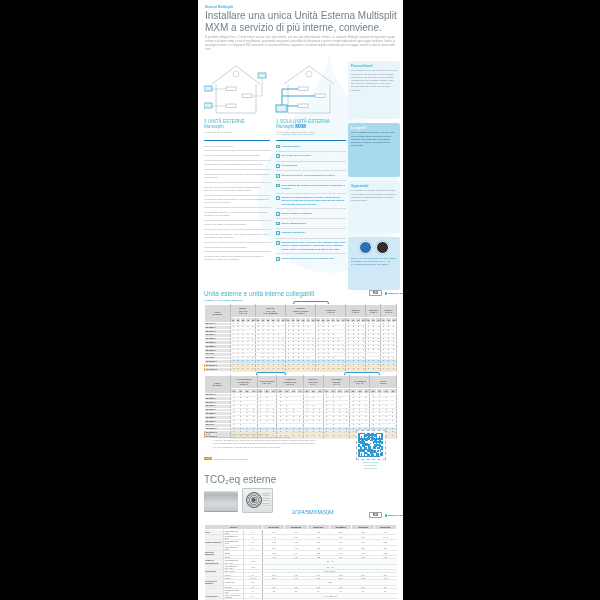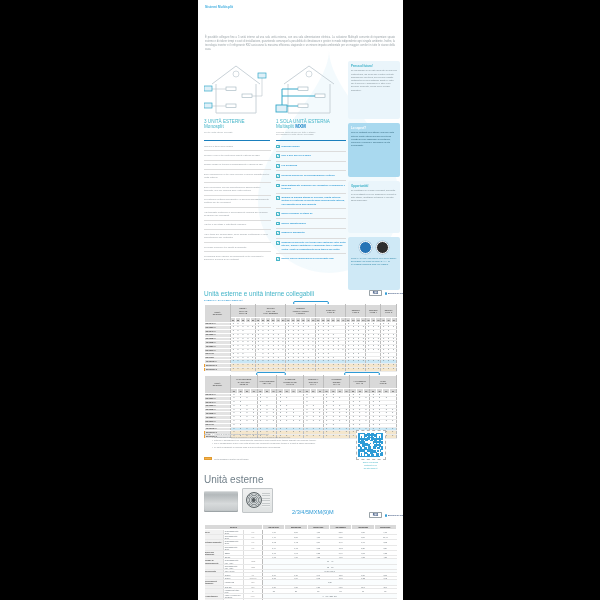--- a/index.html
+++ b/index.html
@@ -94,20 +94,21 @@
 <body>
 
 <div class="page">
 
   <svg class="abs drop" width="146" height="236" viewBox="0 0 146 236">
     <path d="M73,0 C73,42 2,92 2,152 a71,71 0 0 0 142,0 C144,92 73,42 73,0 Z" fill="#eaf5fb" opacity="0.55"></path>
     <circle cx="73" cy="165" r="56" fill="#f3fafd" opacity="0.6"></circle>
   </svg>
 
   <div class="abs eyebrow">Sistemi Multisplit</div>
+  <div class="abs title">Installare una unica Unità Esterna Multisplit MXM a servizio di più interne, conviene.</div>
   <div class="abs intro">È possibile collegare fino a 5 unità interne ad una sola unità esterna, con una sola alimentazione elettrica. La soluzione Multisplit consente di risparmiare spazio esterno e di ridurre tempi e costi di installazione, garantendo comunque la possibilità di climatizzare e gestire in modo indipendente ogni singolo ambiente. Inoltre, la tecnologia inverter e il refrigerante R32 assicurano la massima efficienza stagionale e un minore impatto ambientale per un maggior comfort in tutte le stanze della casa.</div>
 
   <svg class="abs houses" style="left:6px;top:61px;" width="64" height="56" viewBox="0 0 64 56">
     <polyline points="8,23 32,5 56,23" fill="none" stroke="#c9d2d8" stroke-width="1"></polyline>
     <polyline points="12,23 12,52 52,52 52,23" fill="none" stroke="#c9d2d8" stroke-width="1"></polyline>
     <circle cx="32" cy="13" r="3" fill="none" stroke="#c9d2d8" stroke-width=".8"></circle>
     <rect x="22" y="26" width="10" height="3.6" fill="#fff" stroke="#9fb3bd" stroke-width=".6"></rect>
     <rect x="38" y="33" width="10" height="3.6" fill="#fff" stroke="#9fb3bd" stroke-width=".6"></rect>
     <rect x="22" y="43" width="10" height="3.6" fill="#fff" stroke="#9fb3bd" stroke-width=".6"></rect>
     <polyline points="22,28 4,28" fill="none" stroke="#b8c4ca" stroke-width=".6"></polyline>
@@ -1466,21 +1467,21 @@
           <i class="on"></i>
           <i></i>
           <i></i>
         </div>
       </div>
     <div class="qrcap" style="white-space:pre-line;">Scopri la Gamma
 Multisplit MXM
 sul sito daikin.it</div>
   </div>
 
-  <div class="abs h2" style="left:6px;top:474px;">Unità esterne</div>
+  <div class="abs h2" style="left:6px;top:474px;">TCO₂eq esterne</div>
   <div class="abs prod-flat"></div>
   <div class="prod-std">
     <div class="fan"></div>
     <div class="fanhub"></div>
     <div class="louv"></div>
   </div>
   <div class="abs model-line" style="left:94px;top:509px;">2/3/4/5MXM(9)M</div>
   <div class="abs r32box" style="left:171px;top:512px;">
       <span>R32</span>
     </div>

